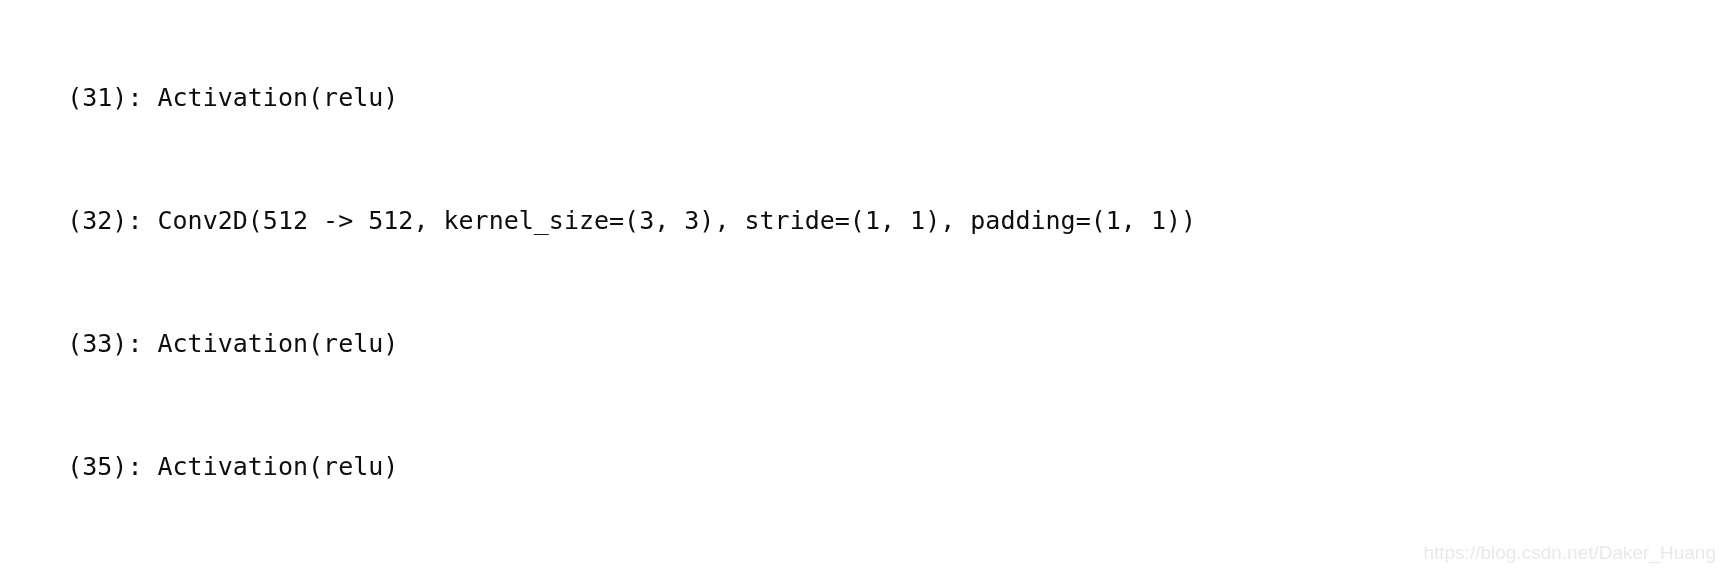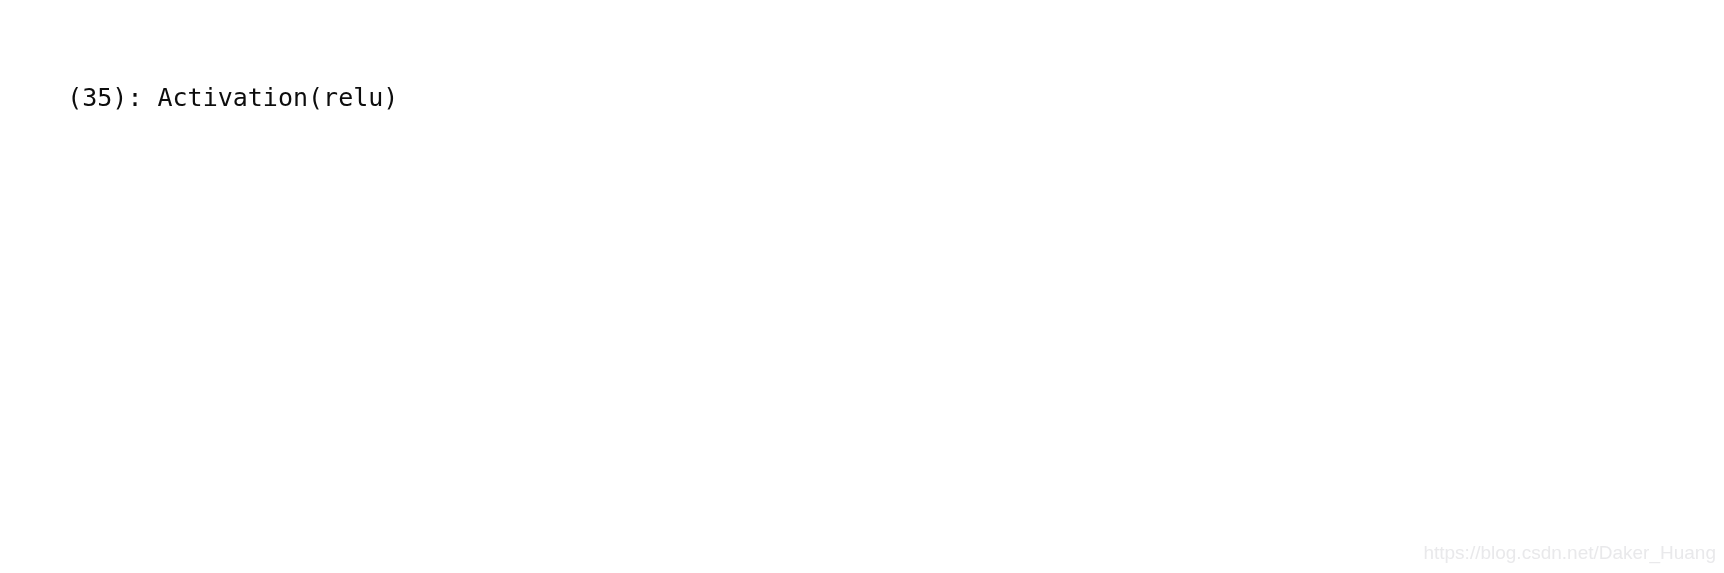--- a/index.html
+++ b/index.html
@@ -34,20 +34,23 @@
     font-family: "Liberation Sans", sans-serif;
     font-size: 19px;
     color: #e9e9eb;
     user-select: none;
   }
 </style>
 </head>
 <body>
 
 <div class="console-output">
+  <div class="console-line">    (31): Activation(relu)</div>
+  <div class="console-line">    (32): Conv2D(512 -&gt; 512, kernel_size=(3, 3), stride=(1, 1), padding=(1, 1))</div>
+  <div class="console-line">    (33): Activation(relu)</div>
   <div class="console-line">    (35): Activation(relu)</div>
   
   
   
   
   
   
   
   
   

